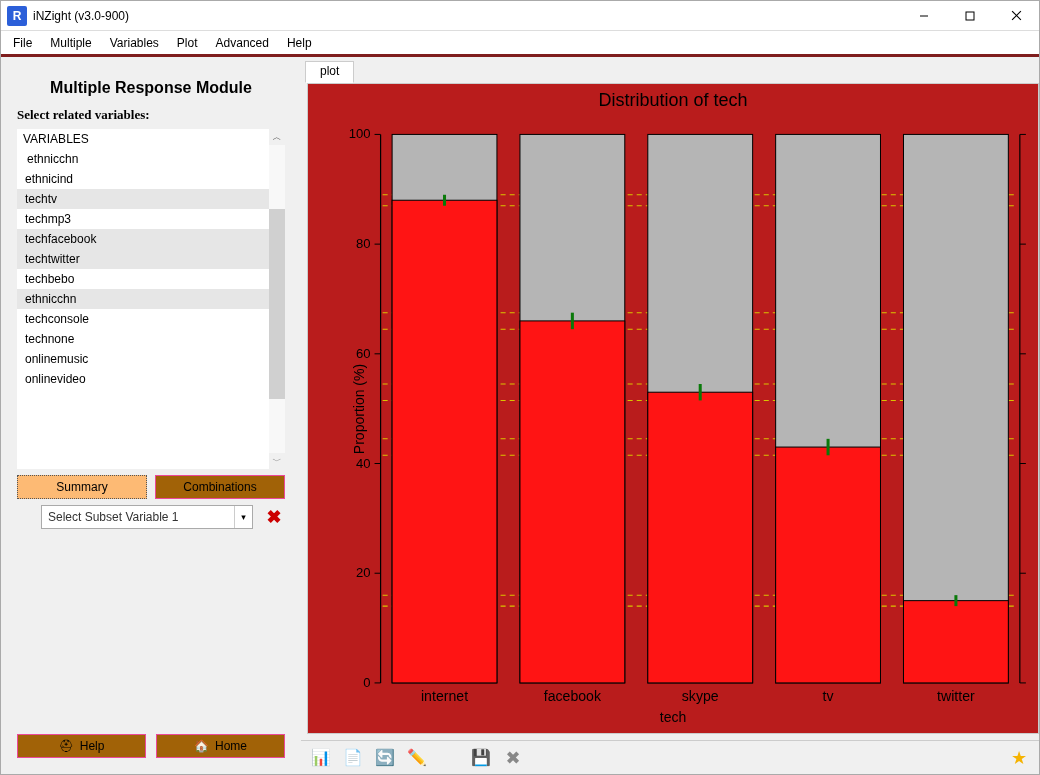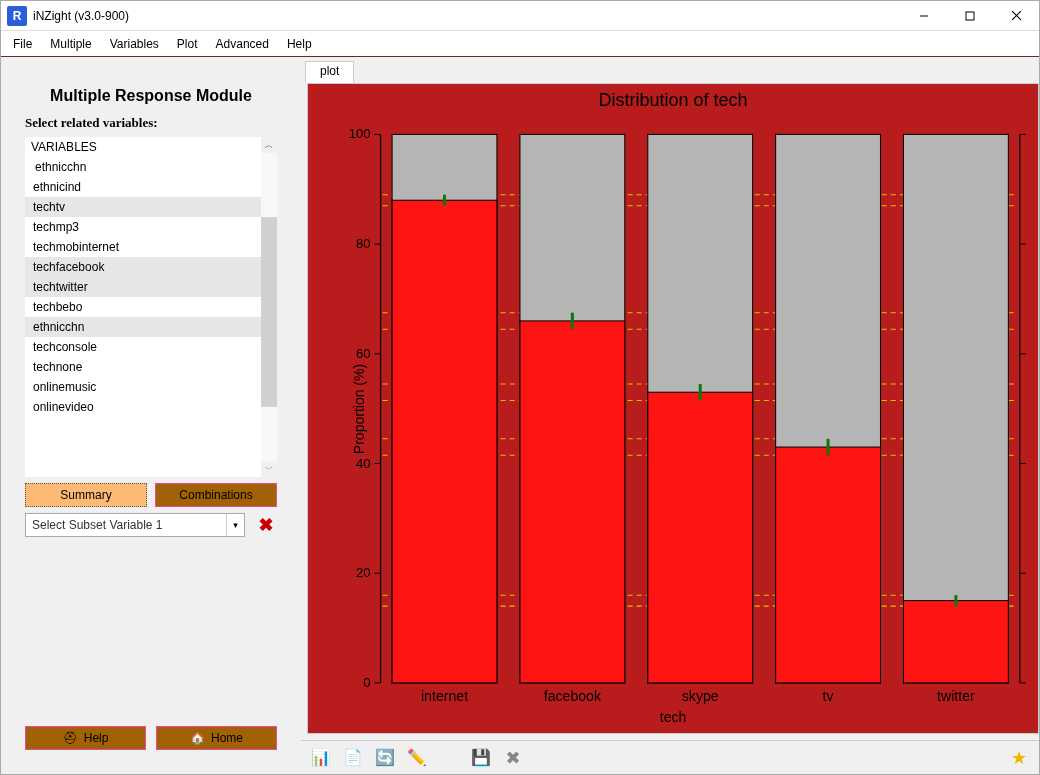--- a/index.html
+++ b/index.html
@@ -3,41 +3,41 @@
 <meta charset="utf-8">
 <style>
   * { box-sizing: border-box; }
   html, body { margin: 0; padding: 0; font-family: "Segoe UI", Tahoma, sans-serif; font-size: 12px; background: #fff; color: #000; }
   .window { width: 1040px; height: 775px; border: 1px solid #aaa; display: flex; flex-direction: column; background: #f0f0f0; }
   .titlebar { height: 30px; display: flex; align-items: center; background: #fff; border-bottom: 1px solid #ddd; }
   .titlebar .appicon { width: 20px; height: 20px; margin: 0 6px; background: #2b5fd9; color:#fff; display:flex; align-items:center; justify-content:center; font-weight:bold; font-size:12px; border-radius:2px; }
   .titlebar .title { flex:1; font-size: 12px; }
   .winbtns { display:flex; }
   .winbtn { width:46px; height:30px; display:flex; align-items:center; justify-content:center; font-size:14px; }
-  .menubar { height:26px; display:flex; align-items:center; background:#fff; border-bottom:1px solid #7f1d1d; padding:0 4px; gap:2px; }
+  .menubar { height:26px; display:flex; align-items:center; background:#fff; border-bottom:3px solid #7f1d1d; padding:0 4px; gap:2px; }
   .menuitem { padding:3px 8px; }
   .body { flex:1; display:flex; overflow:hidden; }
-  .leftpanel { width:300px; background:#f0f0f0; display:flex; flex-direction:column; padding:24px; gap:6px; border-right:0; }
+  .leftpanel { width:300px; background:#f0f0f0; display:flex; flex-direction:column; padding:16px; gap:6px; border-right:0; }
   .module-title { font-size:16px; font-weight:bold; text-align:center; padding:6px 0 4px; }
   .section-label { font-size:13px; font-weight:bold;font-family:Liberation Serif, serif; }
   .var-listbox { position:relative; border:0; background:#fff; height:340px; overflow:hidden; }
   .var-list { position:absolute; inset:0 16px 0 0; overflow:hidden; }
   .var-header { font-size:12px; padding:3px 6px; background:#fff; font-weight:normal; }
   .var-item { font-size:12px; padding:3px 8px; background:#fff; cursor:default; }
   .var-item.indent { padding-left:10px; }
   .var-item.selected { background:#e6e6e6; }
   .list-scroll-up, .list-scroll-down { position:absolute; right:0; width:16px; height:16px; background:#f0f0f0; display:flex; align-items:center; justify-content:center; font-size:9px; color:#555; }
   .list-scroll-up { top:0; }
   .list-scroll-down { bottom:0; }
   .list-scroll-track { position:absolute; right:0; top:16px; bottom:16px; width:16px; background:#f8f8f8; }
   .list-scroll-thumb { position:absolute; right:0; top:80px; width:16px; height:190px; background:#d0d0d0; }
   .btnrow { display:flex; gap:8px; }
   .btn { flex:1; height:24px; border:1px solid #ec4899; background:#a16207; display:flex; align-items:center; justify-content:center; font-size:12px; gap:6px; }
   .btn.active { border:1px dotted #555; background:#fdba74; }
-  .subsetrow { display:flex; align-items:center; gap:10px; }
+  .subsetrow { display:flex; align-items:center; gap:10px;margin-left:24px; }
   .combo { flex:1; height:24px; border:1px solid #aaa; background:#fff; display:flex; align-items:center; }
   .combo .combo-text { flex:1; padding:0 6px; color:#333; font-size:12px; }
   .combo .combo-arrow { width:18px; height:22px; border-left:1px solid #ccc; display:flex; align-items:center; justify-content:center; font-size:9px; }
   .del-x { width:22px; height:22px; display:flex; align-items:center; justify-content:center; color:#c00; font-weight:bold; font-size:18px; }
   .leftspacer { flex:1; }
   .bottom-btns { display:flex; gap:10px; }
   .plotarea { flex:1; display:flex; flex-direction:column; background:#f0f0f0; }
   .tabstrip { height:22px; display:flex; align-items:flex-end; padding-left:4px; margin-top:4px; }
   .tab { height:22px; padding:2px 14px; border:1px solid #ccc; border-bottom:1px solid #fff; background:#fff; font-size:12px; }
   .plot-canvas-wrap { flex:1; background:#b91c1c; border:1px solid #ccc; margin:0 0 6px 6px; position:relative; }
@@ -95,21 +95,20 @@
       <div class="module-title">Multiple Response Module</div>
       <div class="section-label">Select related variables:</div>
 
       <div class="var-listbox">
         <div class="var-list" id="var-list">
             <div class="var-header">VARIABLES</div>
             <div class="var-item indent">ethnicchn</div>
             <div class="var-item">ethnicind</div>
             <div class="var-item selected">techtv</div>
             <div class="var-item">techmp3</div>
-            <div class="var-item">techmobinternet</div>
             <div class="var-item selected">techfacebook</div>
             <div class="var-item selected">techtwitter</div>
             <div class="var-item">techbebo</div>
             <div class="var-item selected">ethnicchn</div>
             <div class="var-item">techconsole</div>
             <div class="var-item">technone</div>
             <div class="var-item">onlinemusic</div>
             <div class="var-item">onlinevideo</div>
           </div>
         <div class="list-scroll-up">︿</div>

